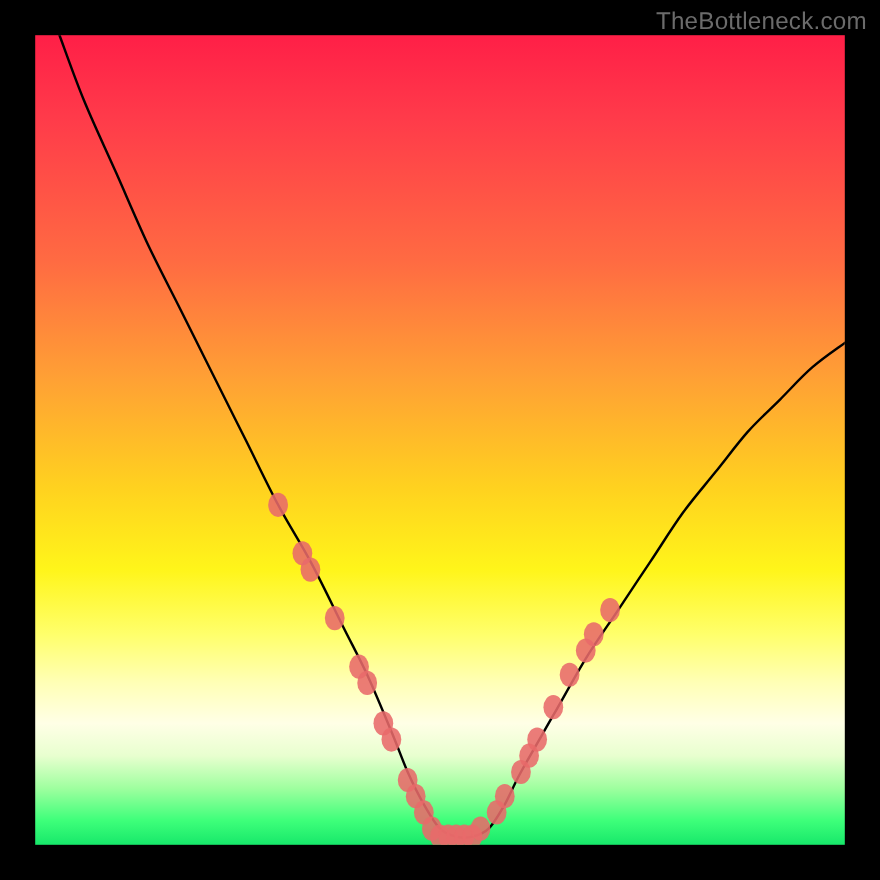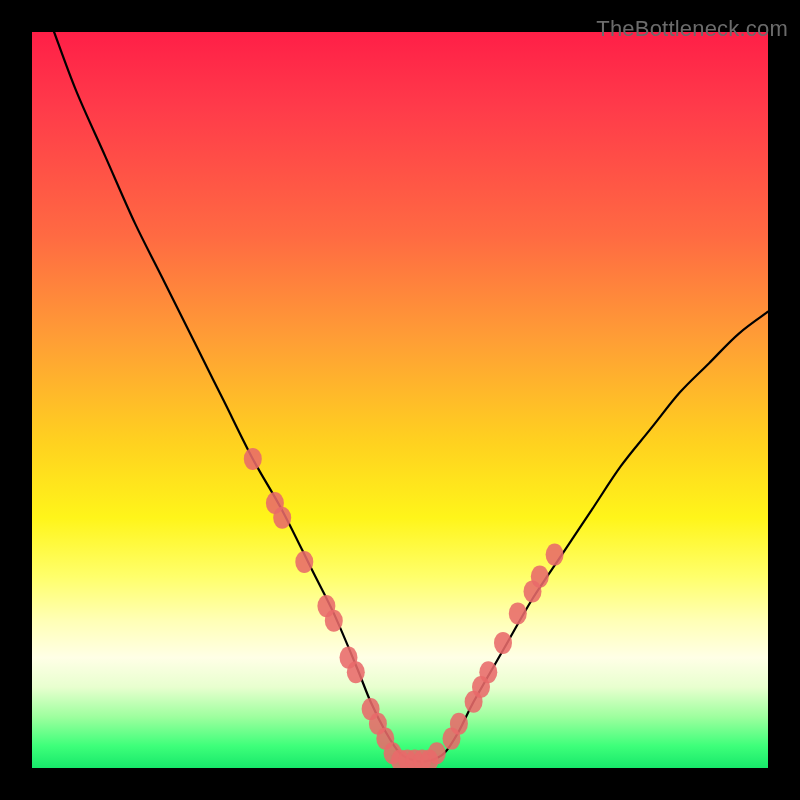--- a/index.html
+++ b/index.html
@@ -45,21 +45,21 @@
   }
   .plot-area::after {
     
     content: "";
     position: absolute;
     inset: 0;
     pointer-events: none;
   }
   .watermark {
     position: absolute;
-    top: 16px;
+    top: 6px;
     right: 12px;
     color: #6b6b6b;
     font-size: 22px;
     font-weight: 400;
     letter-spacing: 0.2px;
     pointer-events: none;
   }
   svg.curve {
     position: absolute;
     left: 0;

